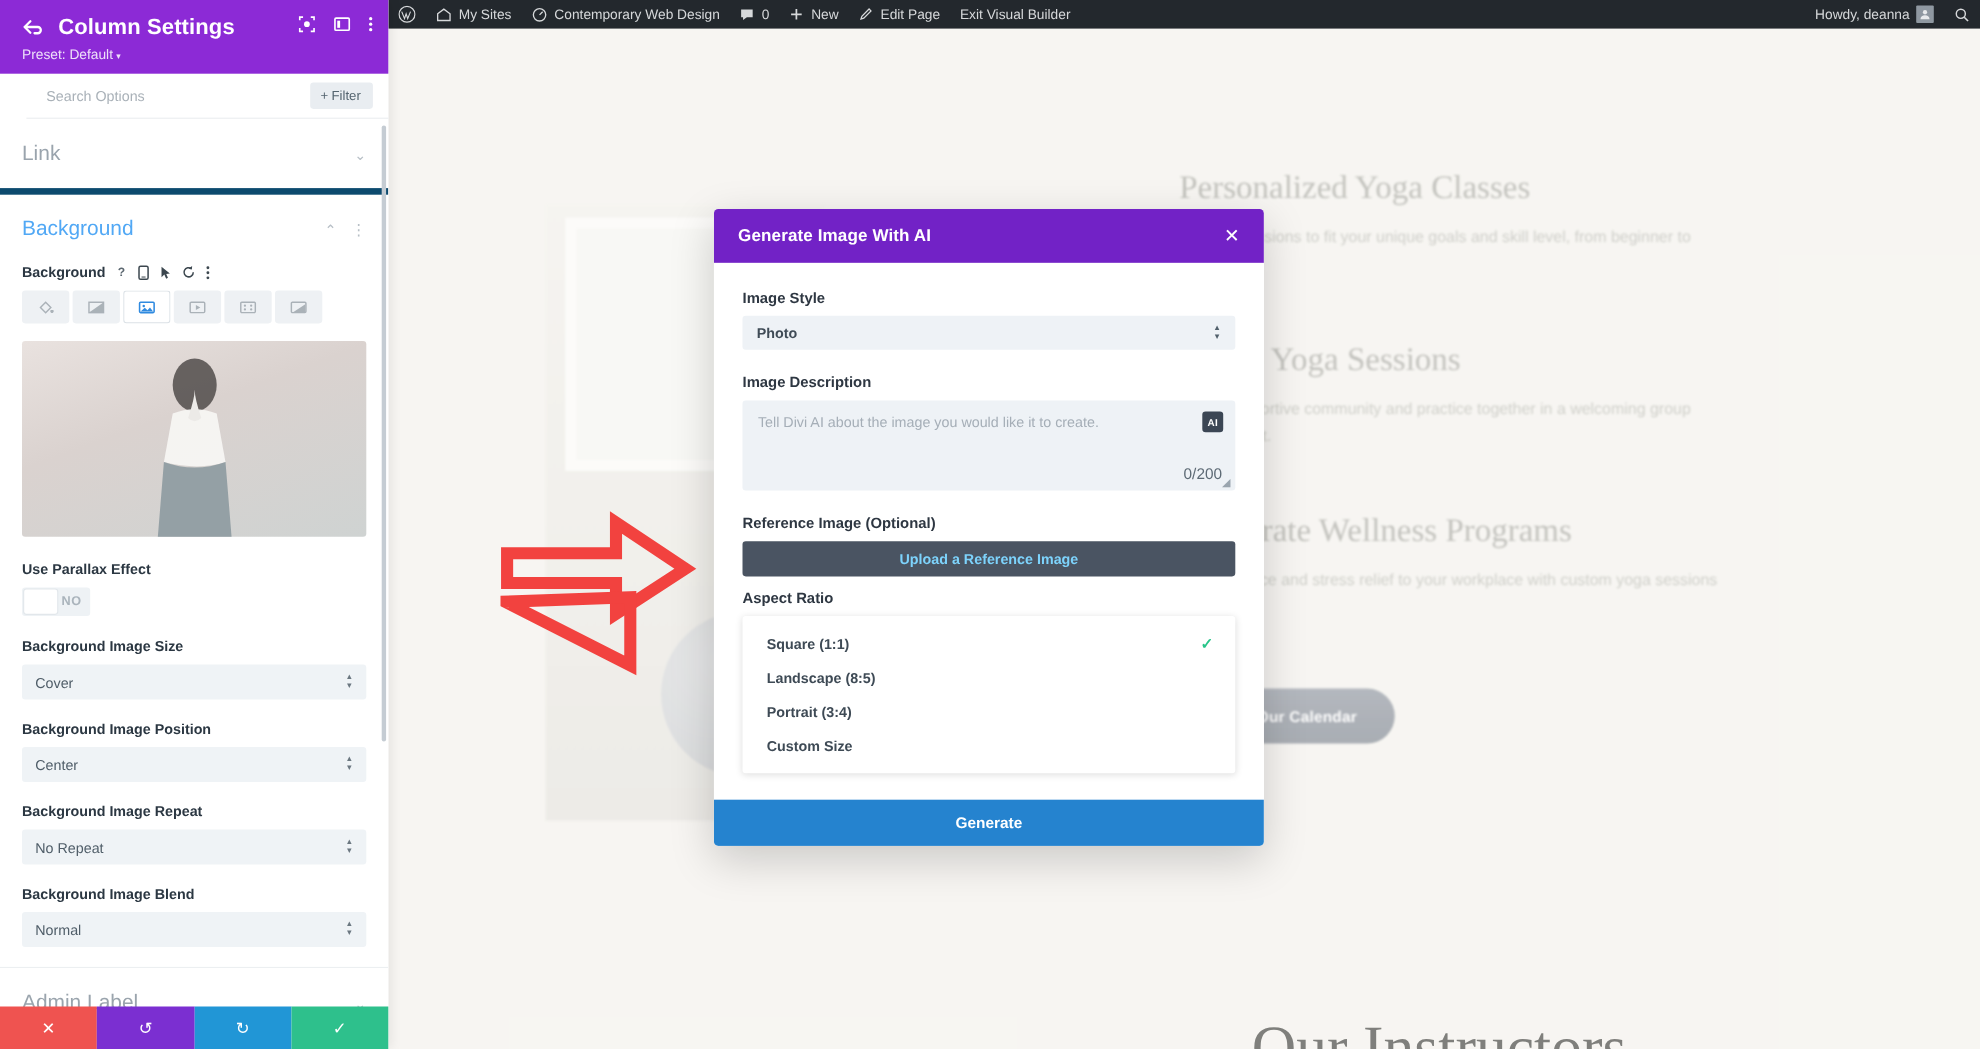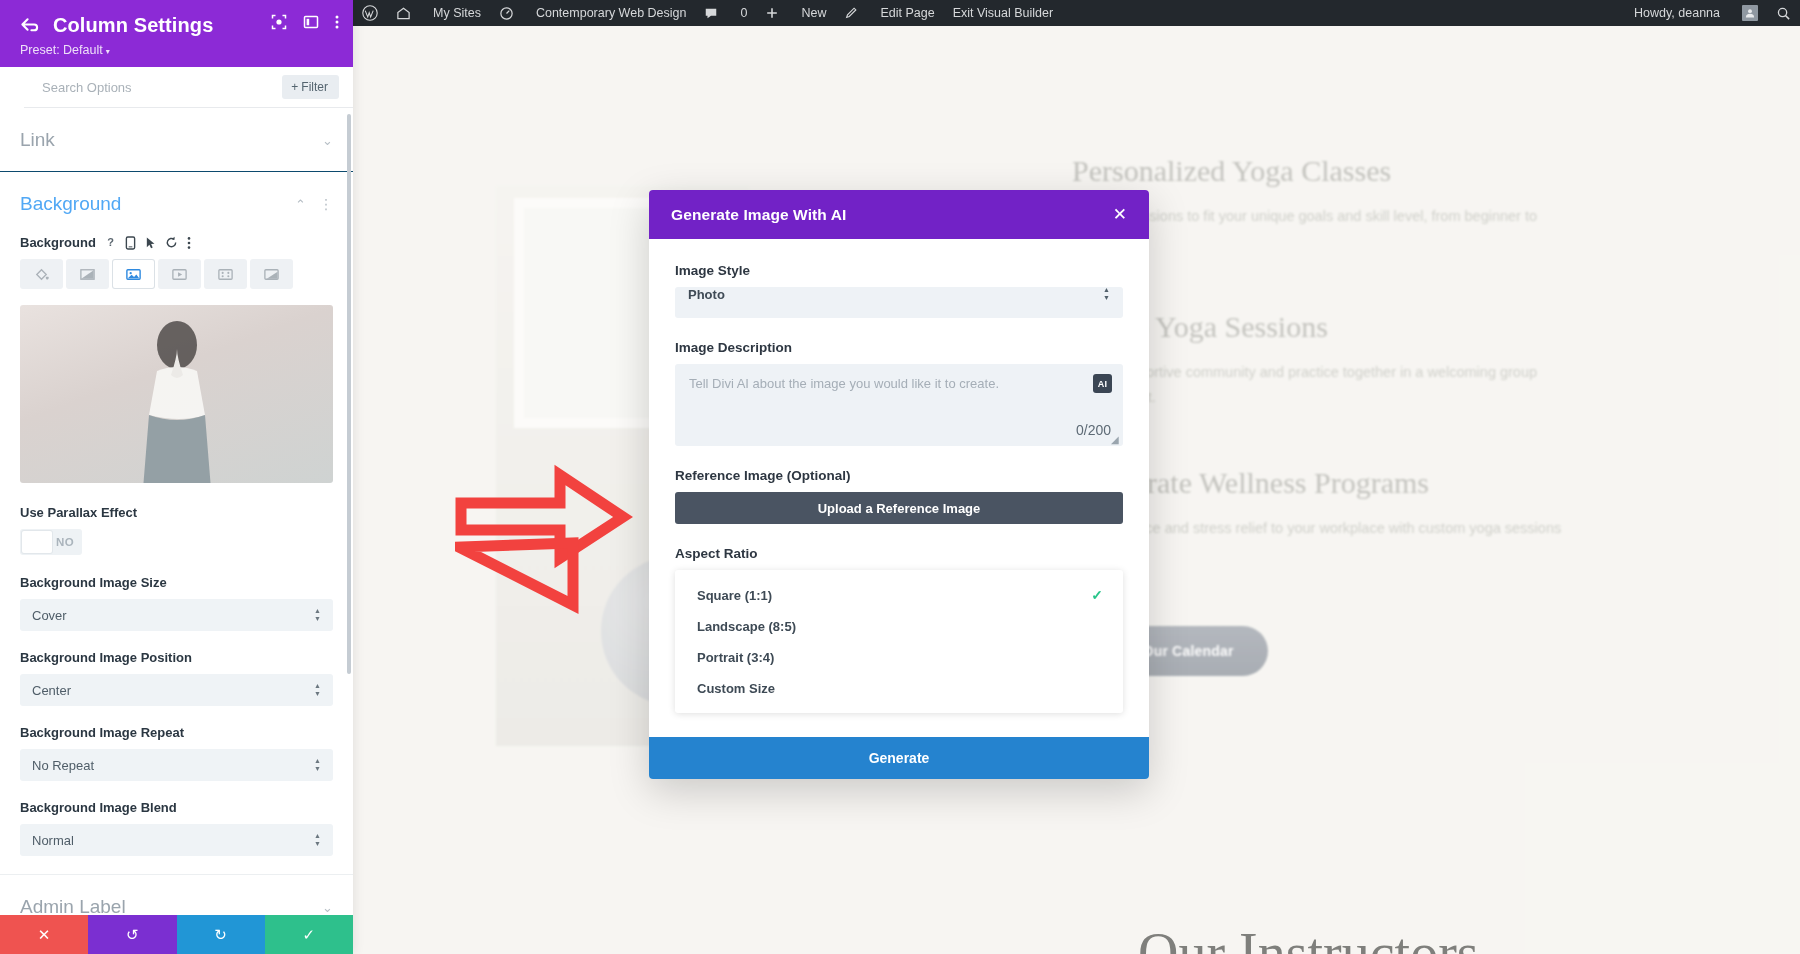--- a/index.html
+++ b/index.html
@@ -86,21 +86,21 @@
   }
   .sp-scrollbar {
     position: absolute; right: 2px; top: 6px;
     width: 4px; height: 560px; border-radius: 2px;
     background: #c5ccd3;
   }
 
   .sp-section-head {
     display: flex; align-items: center;
     padding: 21px 20px 20px 20px;
-    border-bottom: 1px solid #0c4a6e;
+    border-bottom: 6px solid #0c4a6e;
     cursor: pointer;
   }
   .sp-section-head .title {
     flex: 1; font-size: 19px; color: #9aa4ad; font-weight: 400;
   }
   .sp-section-head.open .title { color: #51a8f5; }
   .sp-chevron { color: #b7bfc6; font-size: 13px; }
   .sp-dots { color: #b7bfc6; font-size: 14px; margin-left: 13px; letter-spacing:0; line-height: 1;}
 
   .sp-body { padding: 4px 20px 10px 20px; }
@@ -188,21 +188,21 @@
   
   .wp-bar {
     position: absolute; left: 353px; top: 0;
     width: 1447px; height: 26px;
     background: #23282d;
     display: flex; align-items: center;
     color: #d6d8da; font-size: 12.5px;
     z-index: 30;
   }
   .wp-item {
-    display: flex; align-items: center; gap: 22px;
+    display: flex; align-items: center; gap: 6px;
     padding: 0 9px; height: 26px; cursor: pointer;
     white-space: nowrap;
   }
   .wp-spacer { flex: 1; }
   .wp-avatar {
     width: 16px; height: 16px; background: #8f98a1;
     border-radius: 1px; display:flex; align-items:center; justify-content:center;
   }
 
   
@@ -294,21 +294,21 @@
     letter-spacing: .1px;
   }
   .modal-close { color: #fff; font-size: 17px; cursor: pointer; line-height: 1; }
   .modal-body { padding: 24px 26px 4px 26px; background:#fff; }
   .m-label {
     font-size: 13.5px; color: #2e3742; font-weight: 700;
     margin-bottom: 9px;
   }
   .m-select {
     width: 100%; height: 31px; background: #eef2f6;
-    border-radius: 3px; display: flex; align-items: flex-start;
+    border-radius: 3px; display: flex; align-items: center;
     padding: 0 13px; font-size: 13px; color: #3f4b56; font-weight: 700;
     margin-bottom: 22px; cursor: pointer;
   }
   .m-select .val { flex: 1; }
   .m-select .arrows {
     display: flex; flex-direction: column; gap: 2px;
     color: #51606b; font-size: 7px; line-height: 6px;
   }
   .m-textarea-wrap {
     position: relative; width: 100%; height: 82px;
@@ -335,24 +335,24 @@
     font-size: 14px; color: #5d6a75;
   }
   .resize-grip {
     position: absolute; right: 2px; bottom: 1px;
     width: 10px; height: 10px;
     color: #9aa5ae; font-size: 10px; line-height: 10px;
     cursor: nwse-resize;
   }
   .upload-btn {
     width: 100%; height: 32px; background: #4a5462;
-    border-radius: 3px; color: #ffffff;
+    border-radius: 3px; color: #7dd3fc;
     display: flex; align-items: center; justify-content: center;
     font-size: 13px; font-weight: 700; cursor: pointer;
-    margin-bottom: 22px;
+    margin-bottom: 12px;
   }
   .ratio-list {
     background: #fff; border-radius: 3px;
     box-shadow: 0 1px 7px rgba(0,0,0,.13);
     padding: 9px 0; margin-bottom: 20px;
   }
   .ratio-item {
     display: flex; align-items: center;
     padding: 8px 20px 8px 22px;
     font-size: 13px; color: #3e4a55; font-weight: 700;

